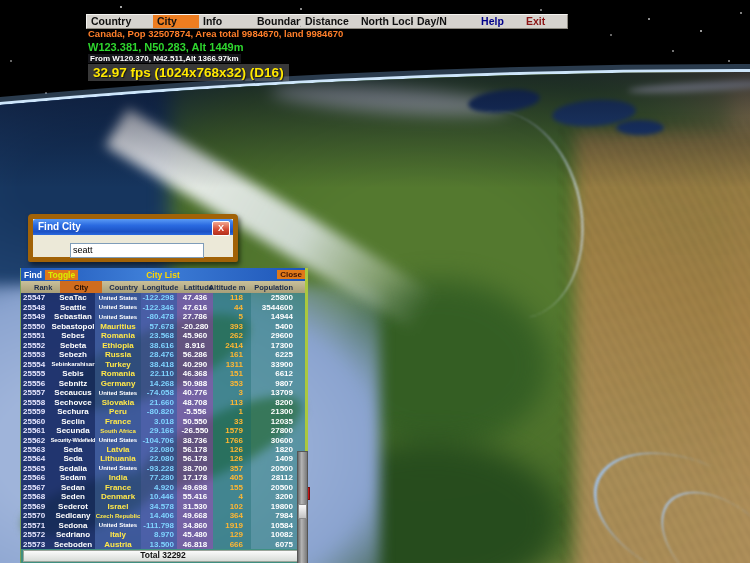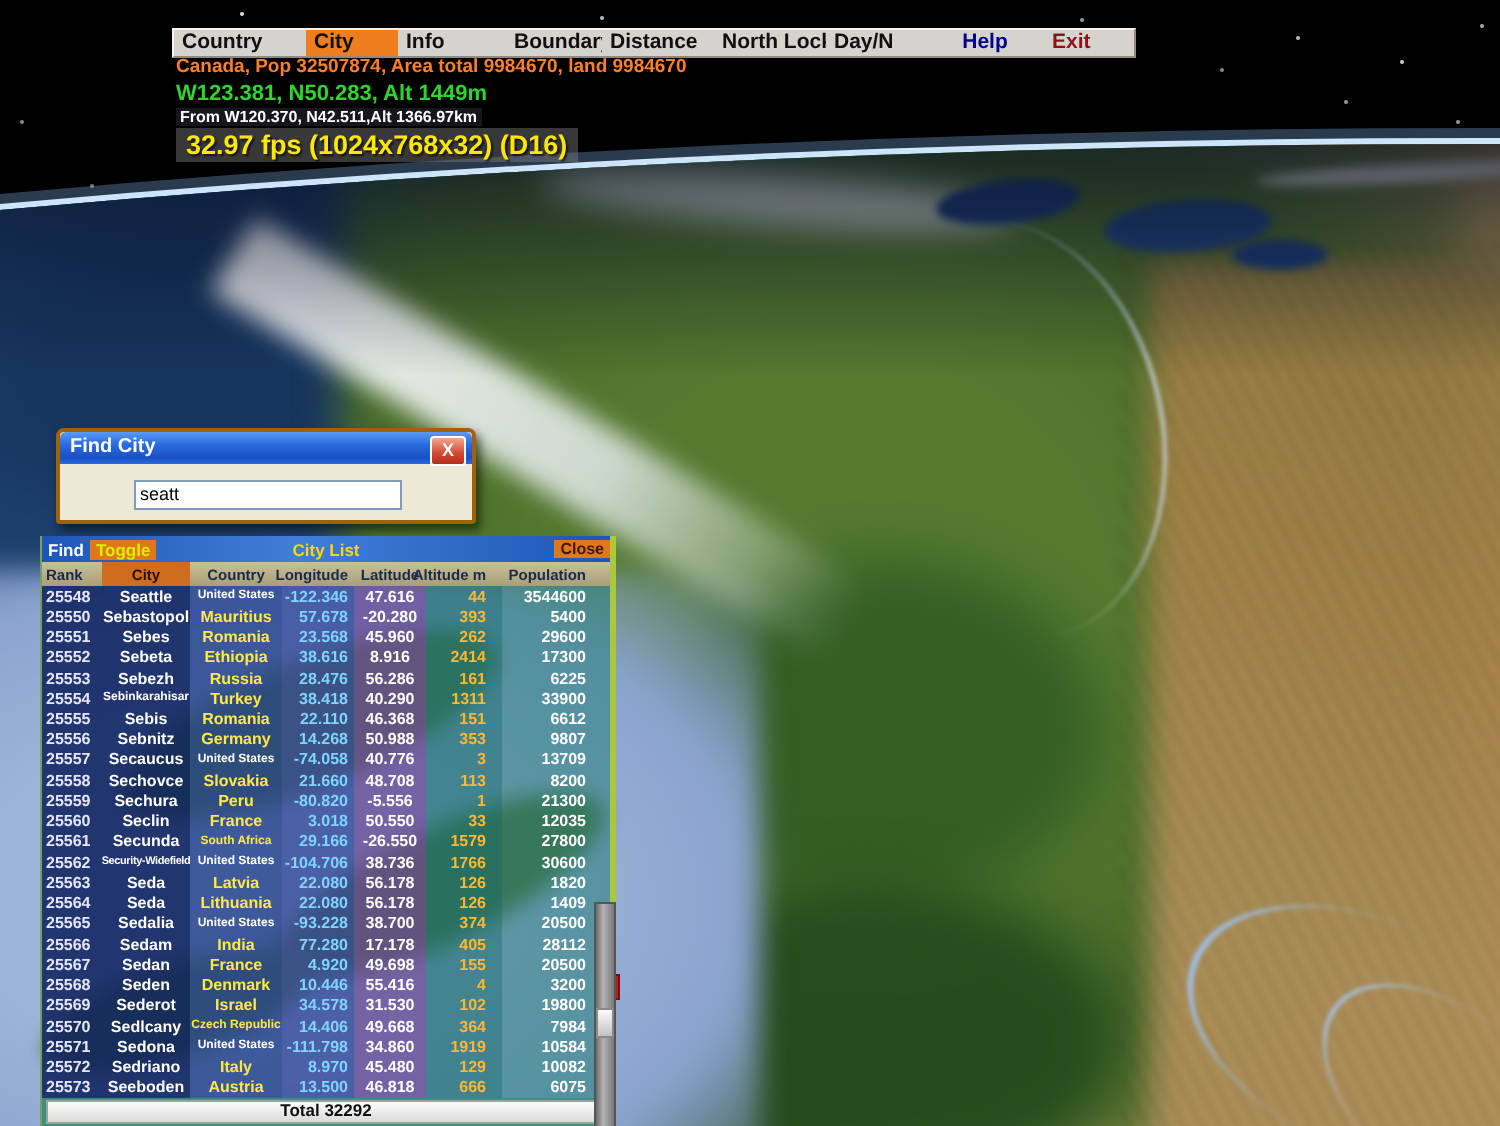--- a/index.html
+++ b/index.html
@@ -62,42 +62,42 @@
   
   .sline{position:absolute;left:88px;white-space:nowrap;font-weight:bold;}
   .line1{top:28px;color:#ff7f2a;font-size:9.5px;}
   .line2{top:41px;color:#2ed52e;font-size:11px;}
   .line3{top:54px;color:#fff;font-size:8px;background:rgba(28,28,34,.78);padding:0 2px;}
   .line4{top:64px;color:#ffe800;font-size:13.5px;background:rgba(125,125,125,.45);
          padding:1px 5px;text-shadow:1px 1px 1px rgba(0,0,0,.65);}
 
   
   .find-dialog{position:absolute;left:28px;top:214px;width:210px;height:48px;background:#ece9d8;
-      border:2px solid #a16207;border-radius:4px 4px 2px 2px;box-shadow:2px 3px 5px rgba(0,0,0,.55);box-sizing:border-box;}
+      border:5px solid #a16207;border-radius:4px 4px 2px 2px;box-shadow:2px 3px 5px rgba(0,0,0,.55);box-sizing:border-box;}
   .fd-title{position:relative;height:16px;border-radius:3px 3px 0 0;
       background:linear-gradient(180deg,#5a9af5 0%,#2a6ae0 40%,#1b51c4 80%,#2a6ae0 100%);
       color:#fff;font-size:10px;font-weight:bold;line-height:16px;padding-left:5px;}
   .fd-close{position:absolute;right:3px;top:2px;width:16px;height:13px;
       background:linear-gradient(180deg,#f2a68e,#d34730 60%,#b12f1c);border:1px solid #fff;
       border-radius:2px;color:#fff;font-size:9px;font-weight:bold;text-align:center;line-height:12px;cursor:default;}
   .fd-body{position:relative;height:30px;}
   .fd-input{position:absolute;left:37px;top:8px;width:128px;height:13px;background:#fff;
       border:1px solid #7f9db9;font-size:9px;line-height:13px;padding:0 2px;color:#000;box-sizing:content-box;}
 
   
   .city-window{position:absolute;left:20px;top:268px;width:288px;height:295px;box-sizing:border-box;
       display:flex;flex-direction:column;border-left:1px solid #79a05a;border-right:3px solid #aac83e;}
   .cw-title{position:relative;height:13px;flex:none;display:flex;align-items:center;
       background:linear-gradient(90deg,#1e56b8,#3f7fd8 45%,#1e56b8);font-size:8.5px;font-weight:bold;}
   .cw-find{color:#fff;padding:0 3px;position:relative;z-index:2;}
   .cw-toggle{color:#d8f000;background:#e07818;padding:0 3px;position:relative;z-index:2;}
   .cw-listtitle{position:absolute;left:0;right:0;text-align:center;color:#ffd800;z-index:1;}
   .cw-close{margin-left:auto;background:#e07818;color:#431504;padding:0 3px;font-size:8px;position:relative;z-index:2;}
   .cw-header{height:12px;flex:none;display:flex;align-items:center;
-      background:linear-gradient(#c9c09a,#a89f79);font-size:7.5px;font-weight:bold;color:#1a2a4a;}
+      background:linear-gradient(#c9c09a,#a89f79);font-size:7.5px;font-weight:bold;color:#1a2a4a;padding-left:11px;}
   .cw-rows{flex:1;display:flex;flex-direction:column;position:relative;}
   .crow{flex:1;display:flex;font-size:8px;font-weight:bold;align-items:center;}
   .ccell,.hcell{box-sizing:border-box;white-space:nowrap;height:100%;display:flex;align-items:center;overflow:visible;}
   .c0{width:30px;padding-left:2px;}
   .c1{width:44px;justify-content:center;}
   .c2{width:46px;justify-content:center;}
   .c3{width:36px;justify-content:flex-end;padding-right:3px;}
   .c4{width:36px;justify-content:center;}
   .c5{width:38px;justify-content:flex-end;padding-right:8px;}
   .c6{width:54px;justify-content:flex-end;padding-right:12px;}
@@ -194,28 +194,46 @@
     <div class="cw-header">
       <div class="hcell c0">Rank</div>
       <div class="hcell c1 sorted">City</div>
       <div class="hcell c2">Country</div>
       <div class="hcell c3">Longitude</div>
       <div class="hcell c4">Latitude</div>
       <div class="hcell c5">Altitude m</div>
       <div class="hcell c6">Population</div>
     </div>
     <div class="cw-rows">
+      <div class="crow">
+          <div class="ccell c0">25547</div>
+          <div class="ccell c1">SeaTac</div>
+          <div class="ccell c2 sm us">United States</div>
+          <div class="ccell c3">-122.298</div>
+          <div class="ccell c4">47.436</div>
+          <div class="ccell c5">118</div>
+          <div class="ccell c6">25800</div>
+        </div>
         <div class="crow">
           <div class="ccell c0">25548</div>
           <div class="ccell c1">Seattle</div>
           <div class="ccell c2 sm us">United States</div>
           <div class="ccell c3">-122.346</div>
           <div class="ccell c4">47.616</div>
           <div class="ccell c5">44</div>
           <div class="ccell c6">3544600</div>
+        </div>
+        <div class="crow">
+          <div class="ccell c0">25549</div>
+          <div class="ccell c1">Sebastian</div>
+          <div class="ccell c2 sm us">United States</div>
+          <div class="ccell c3">-80.478</div>
+          <div class="ccell c4">27.786</div>
+          <div class="ccell c5">5</div>
+          <div class="ccell c6">14944</div>
         </div>
         <div class="crow">
           <div class="ccell c0">25550</div>
           <div class="ccell c1">Sebastopol</div>
           <div class="ccell c2">Mauritius</div>
           <div class="ccell c3">57.678</div>
           <div class="ccell c4">-20.280</div>
           <div class="ccell c5">393</div>
           <div class="ccell c6">5400</div>
         </div>
@@ -344,21 +362,21 @@
           <div class="ccell c4">56.178</div>
           <div class="ccell c5">126</div>
           <div class="ccell c6">1409</div>
         </div>
         <div class="crow">
           <div class="ccell c0">25565</div>
           <div class="ccell c1">Sedalia</div>
           <div class="ccell c2 sm us">United States</div>
           <div class="ccell c3">-93.228</div>
           <div class="ccell c4">38.700</div>
-          <div class="ccell c5">374</div>
+          <div class="ccell c5">357</div>
           <div class="ccell c6">20500</div>
         </div>
         <div class="crow">
           <div class="ccell c0">25566</div>
           <div class="ccell c1">Sedam</div>
           <div class="ccell c2">India</div>
           <div class="ccell c3">77.280</div>
           <div class="ccell c4">17.178</div>
           <div class="ccell c5">405</div>
           <div class="ccell c6">28112</div>

